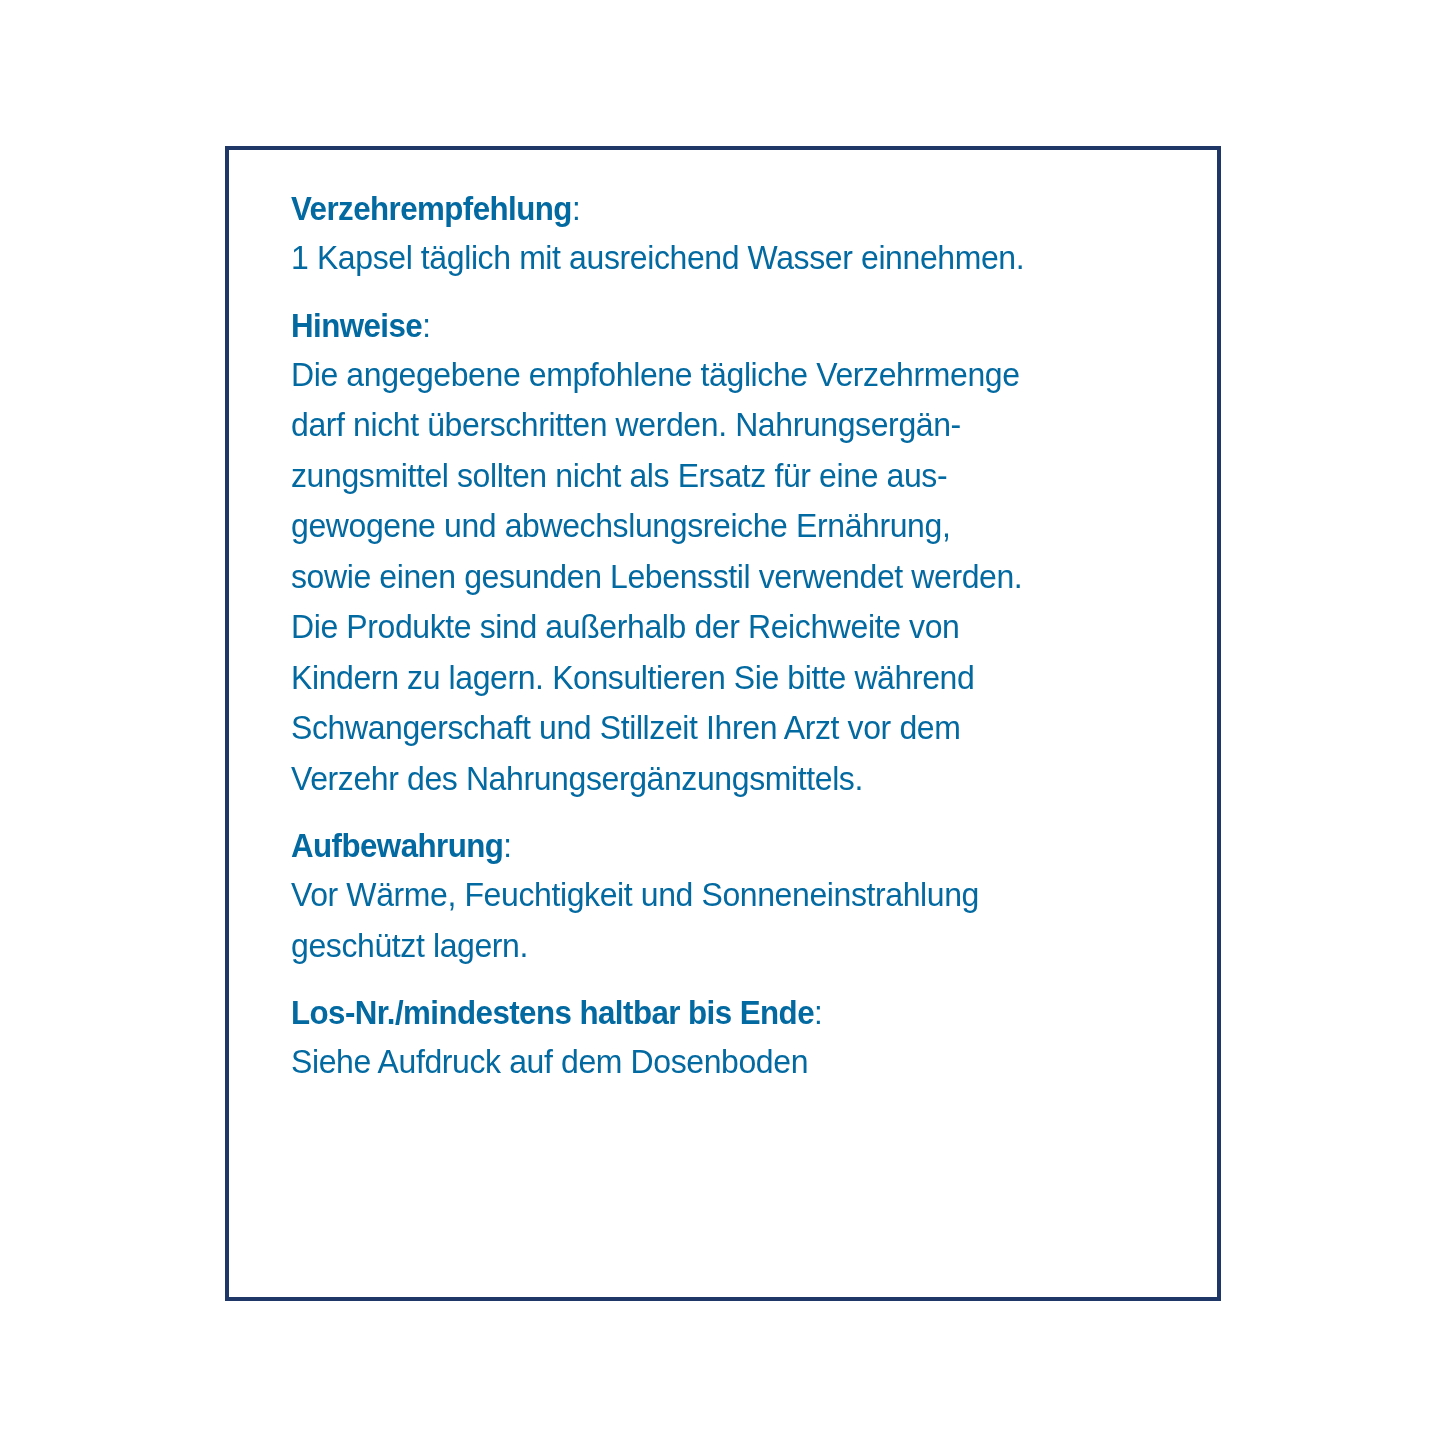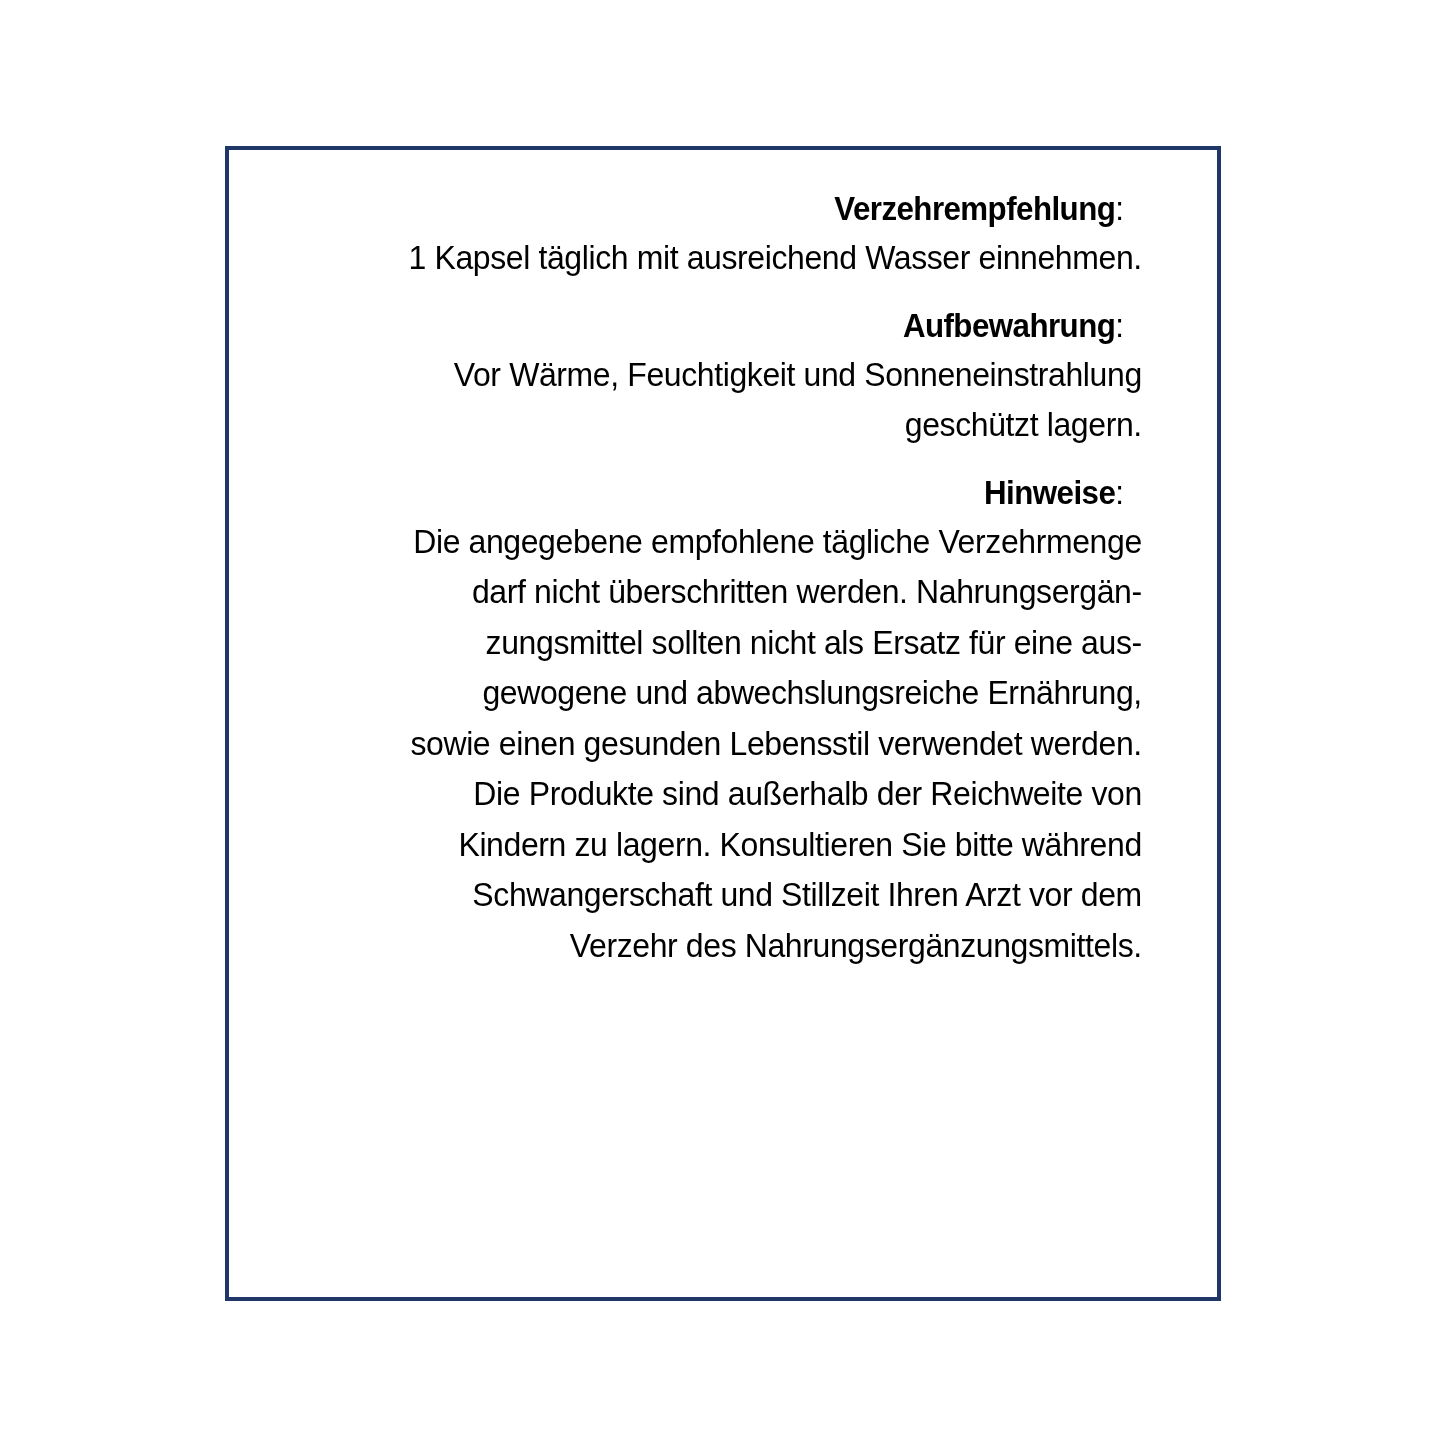--- a/index.html
+++ b/index.html
@@ -2,24 +2,23 @@
 <html><head>
 <meta charset="utf-8">
 <style>
   html, body { margin:0; padding:0; background:#ffffff; }
   body { width:1445px; height:1445px; position:relative; overflow:hidden; }
   .frame {
     position:absolute; left:225px; top:146px; width:988px; height:1147px;
     border:4px solid #1e3766; box-sizing:content-box;
   }
   .content {
-    position:absolute; left:277px; top:184px; width:920px;
+    position:absolute; left:291px; top:184px; width:920px;
     font-family:"Liberation Sans", "DejaVu Sans", sans-serif;
-    color:#000000;
-    text-align:right;
+    color:#0369a1;
   }
   .section { margin:0 0 18px 0; }
   .heading {
     font-size:34px; font-weight:bold; line-height:48px; letter-spacing:-0.6px;
     transform:scaleX(0.92); transform-origin:left;
     white-space:nowrap;
   }
   .heading .colon { font-weight:normal; }
   .line {
     font-size:34px; line-height:50.5px; letter-spacing:-0.4px;
@@ -37,32 +36,36 @@
 <div class="frame"></div>
 
 <div class="content">
 
   <div class="section">
     <div class="heading"><span>Verzehrempfehlung</span><span class="colon">:</span></div>
     <div class="line">1 Kapsel täglich mit ausreichend Wasser einnehmen.</div>
   </div>
 
   <div class="section">
-    <div class="heading"><span>Aufbewahrung</span><span class="colon">:</span></div>
-    <div class="line">Vor Wärme, Feuchtigkeit und Sonneneinstrahlung</div>
-    <div class="line">geschützt lagern.</div>
-  </div>
-
-  <div class="section">
     <div class="heading"><span>Hinweise</span><span class="colon">:</span></div>
     <div class="line">Die angegebene empfohlene tägliche Verzehrmenge</div>
     <div class="line">darf nicht überschritten werden. Nahrungsergän-</div>
     <div class="line">zungsmittel sollten nicht als Ersatz für eine aus-</div>
     <div class="line">gewogene und abwechslungsreiche Ernährung,</div>
     <div class="line">sowie einen gesunden Lebensstil verwendet werden.</div>
     <div class="line">Die Produkte sind außerhalb der Reichweite von</div>
     <div class="line">Kindern zu lagern. Konsultieren Sie bitte während</div>
     <div class="line">Schwangerschaft und Stillzeit Ihren Arzt vor dem</div>
     <div class="line">Verzehr des Nahrungsergänzungsmittels.</div>
   </div>
 
+  <div class="section">
+    <div class="heading"><span>Aufbewahrung</span><span class="colon">:</span></div>
+    <div class="line">Vor Wärme, Feuchtigkeit und Sonneneinstrahlung</div>
+    <div class="line">geschützt lagern.</div>
+  </div>
+
+  <div class="section">
+    <div class="heading"><span>Los-Nr./mindestens haltbar bis Ende</span><span class="colon">:</span></div>
+    <div class="line">Siehe Aufdruck auf dem Dosenboden</div>
+  </div>
 
 </div>
 
 </body></html>

